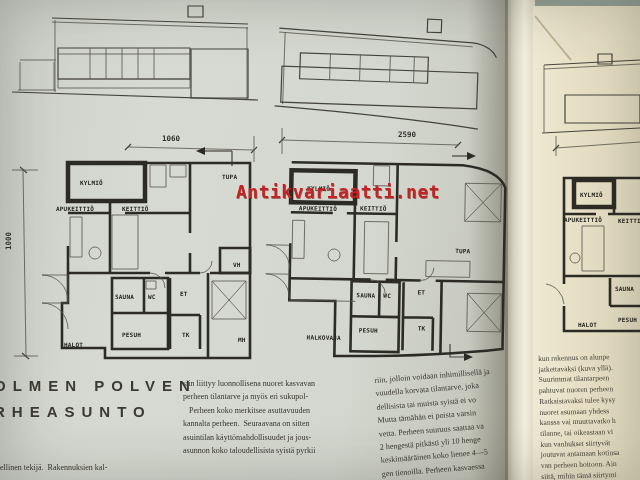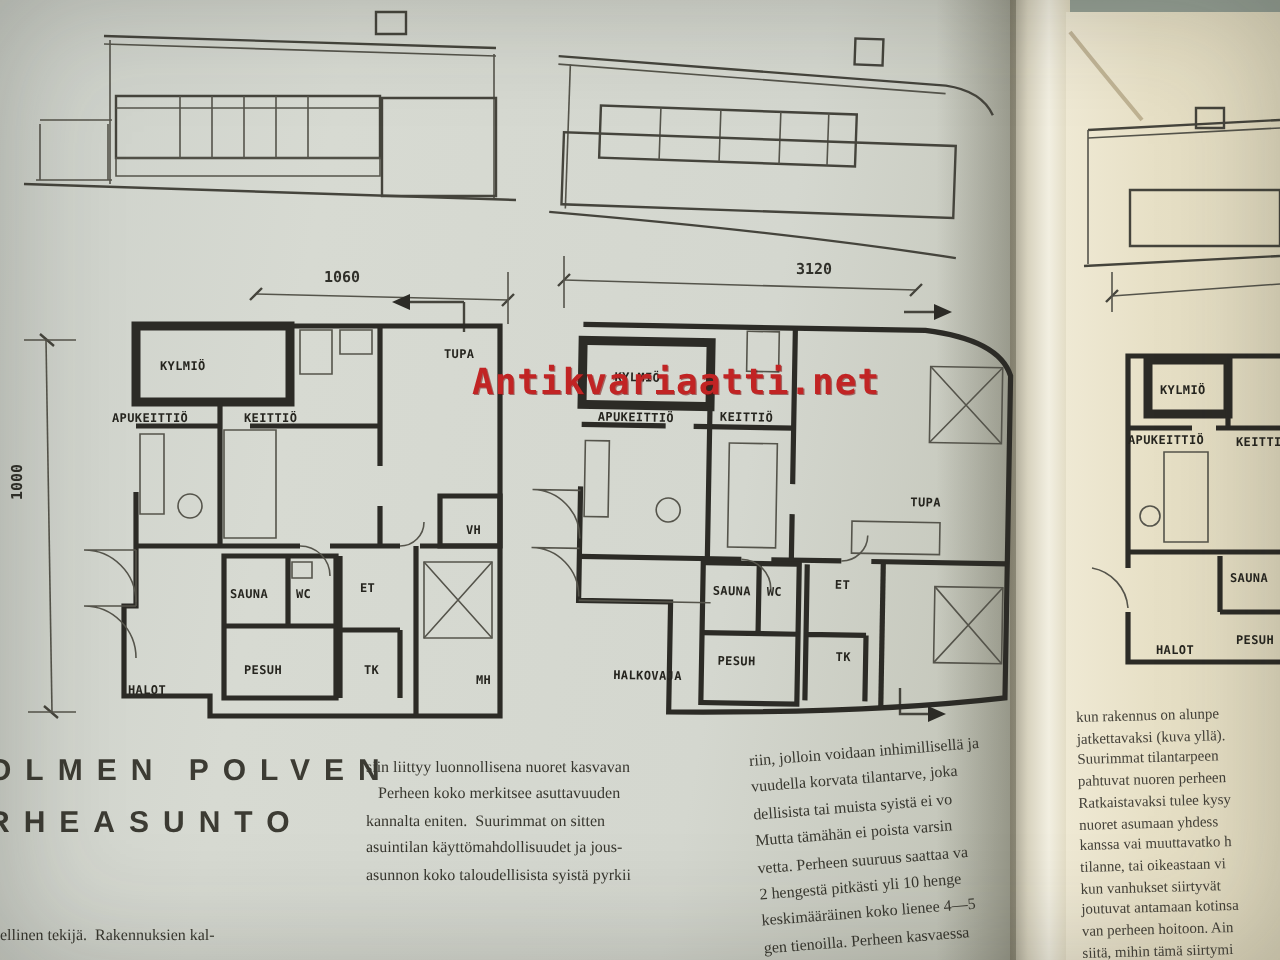--- a/index.html
+++ b/index.html
@@ -133,21 +133,21 @@
     <path d="M5,18 L11,12 M131,21 L137,15" class="med"></path>
     <path d="M134,4 V30" class="thin"></path>
   </svg>
   <div class="dim-label" style="position:absolute;left:162px;top:134px">1060</div>
 
   <svg class="dim draw" style="left:272px;top:124px" width="200" height="30">
     <path d="M10,16 L186,21" class="thin"></path>
     <path d="M7,19 L13,13 M183,24 L189,18" class="med"></path>
     <path d="M10,4 V30" class="thin"></path>
   </svg>
-  <div class="dim-label" style="position:absolute;left:398px;top:130px">3120</div>
+  <div class="dim-label" style="position:absolute;left:398px;top:130px">2590</div>
 
   <svg class="dim draw" style="left:8px;top:158px" width="26" height="212">
     <path d="M15,12 L18,198" class="thin"></path>
     <path d="M12,9 L19,15 M14,195 L21,201" class="med"></path>
     <path d="M4,12 H30 M6,198 H30" class="thin"></path>
   </svg>
   <div class="vdim-label">1000</div>
 
   <svg class="dim draw" style="left:548px;top:134px" width="92" height="22">
     <path d="M8,14 L92,8" class="thin"></path>
@@ -311,22 +311,23 @@
 
   <div class="heading" style="top:377px">OLMEN POLVEN</div>
   <div class="heading" style="top:403px">RHEASUNTO</div>
 
   <div class="textcol" style="left:-4px;top:461px;width:180px">
       <div>dellinen tekijä.  Rakennuksien kal-</div>
     </div>
 
   <div class="textcol" style="left:183px;top:377px;width:168px">
       <div>siin liittyy luonnollisena nuoret kasvavan</div>
+      <div>perheen tilantarve ja myös eri sukupol-</div>
       <div>   Perheen koko merkitsee asuttavuuden</div>
-      <div>kannalta eniten.  Suurimmat on sitten</div>
+      <div>kannalta perheen.  Seuraavana on sitten</div>
       <div>asuintilan käyttömahdollisuudet ja jous-</div>
       <div>asunnon koko taloudellisista syistä pyrkii</div>
     </div>
 
   <div class="textcol" style="left:374px;top:374px;width:134px;transform:rotate(-4.5deg);transform-origin:left top">
       <div>riin, jolloin voidaan inhimillisellä ja</div>
       <div>vuudella korvata tilantarve, joka</div>
       <div>dellisista tai muista syistä ei vo</div>
       <div>Mutta tämähän ei poista varsin</div>
       <div>vetta. Perheen suuruus saattaa va</div>

